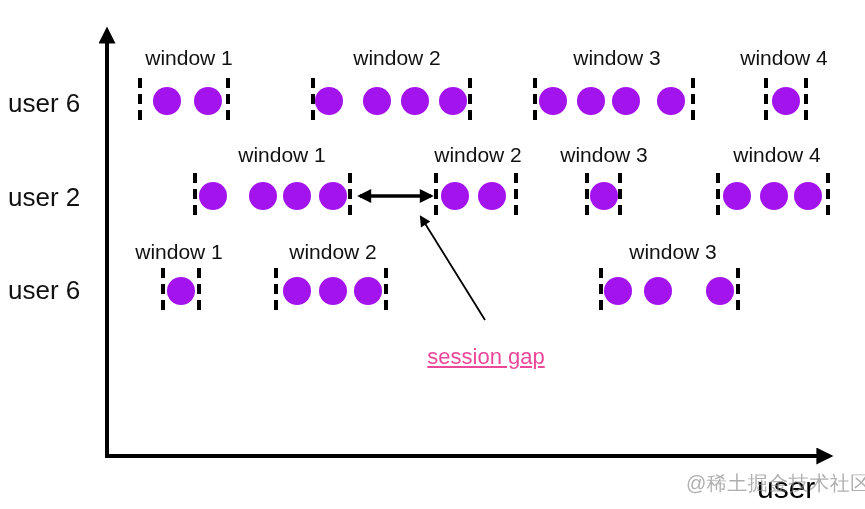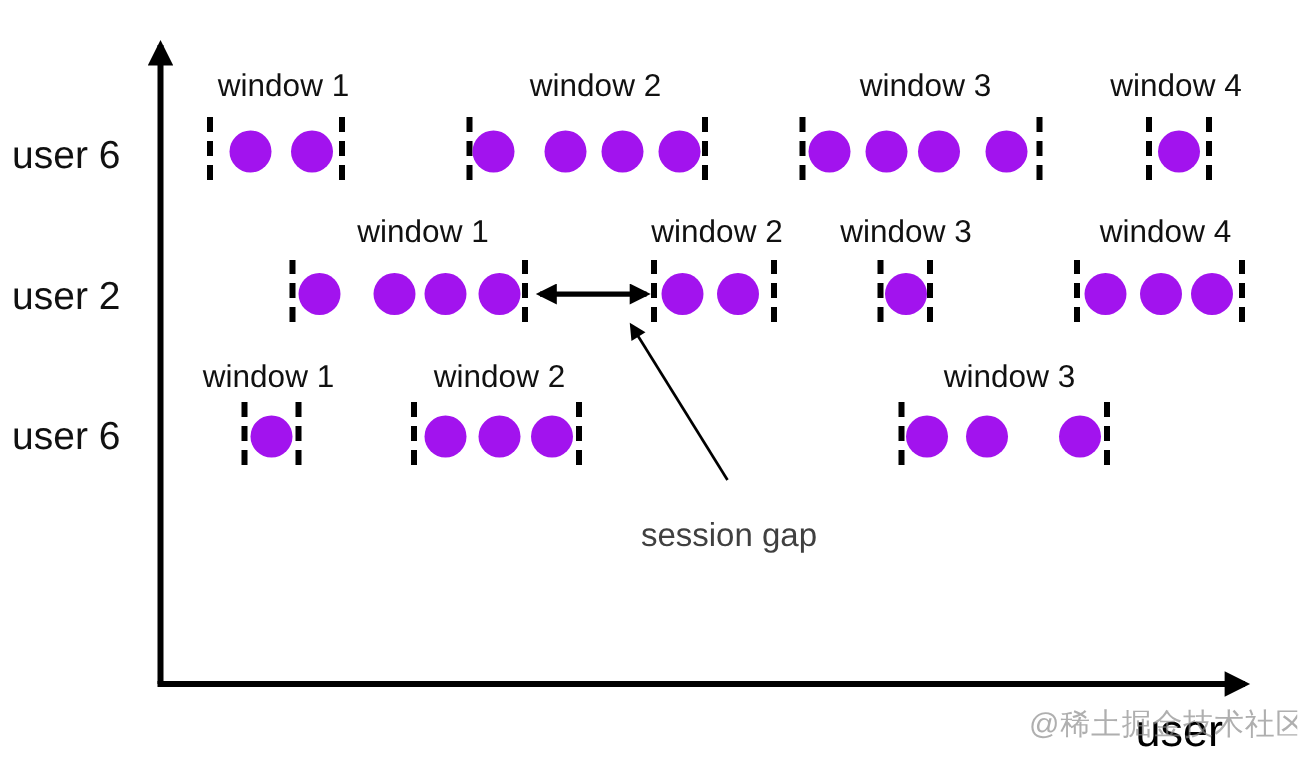--- a/index.html
+++ b/index.html
@@ -19,21 +19,21 @@
   .dash{
     position:absolute;width:4px;height:47px;z-index:2;
     background:repeating-linear-gradient(to bottom,#000 0 10px,transparent 10px 16px);
   }
   .dot{
     position:absolute;width:28px;height:28px;border-radius:50%;
     background:#A213EE;z-index:3;
   }
   .gap-label{
     position:absolute;transform:translateX(-50%);font-size:22px;line-height:25px;
-    white-space:nowrap;color:#404040;z-index:2;
+    white-space:nowrap;color:#ec4899;z-index:2;text-decoration:underline;
   }
   .time-label{
     position:absolute;left:757px;top:472px;font-size:30px;line-height:32px;
     color:#000;z-index:4;white-space:nowrap;
   }
   .watermark{
     position:absolute;left:686px;top:470px;font-size:20px;line-height:26px;
     color:#8a8a8a;opacity:.68;z-index:6;white-space:nowrap;letter-spacing:0.5px;
   }
 </style>

